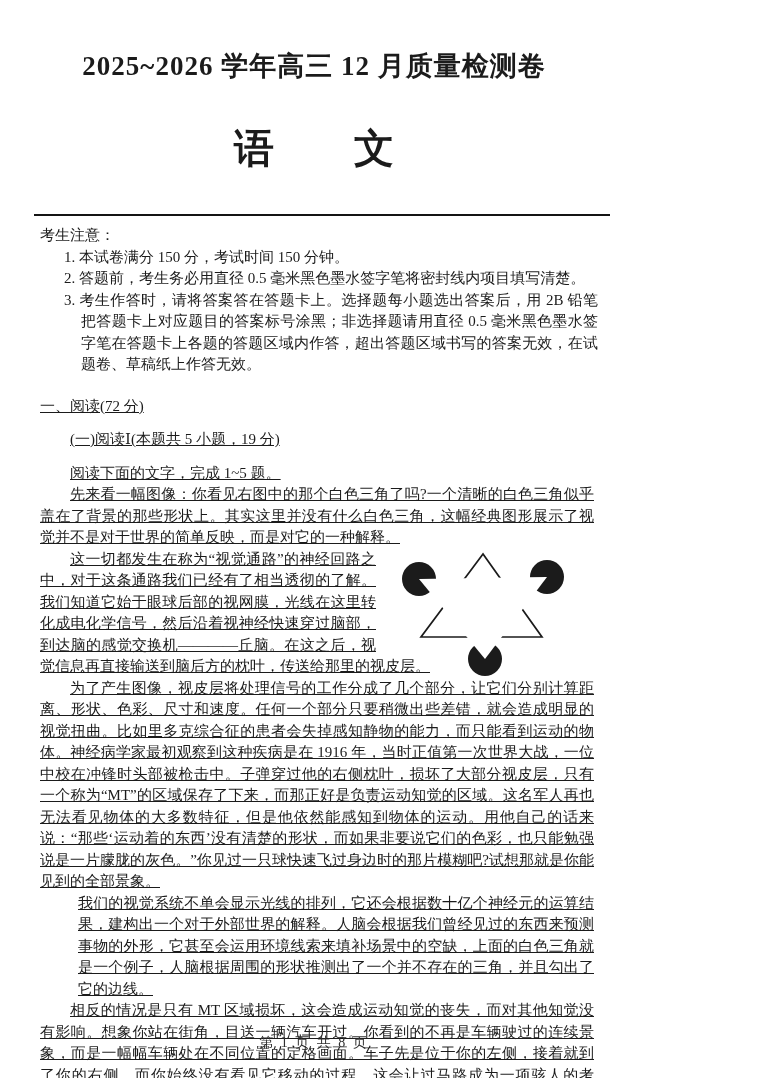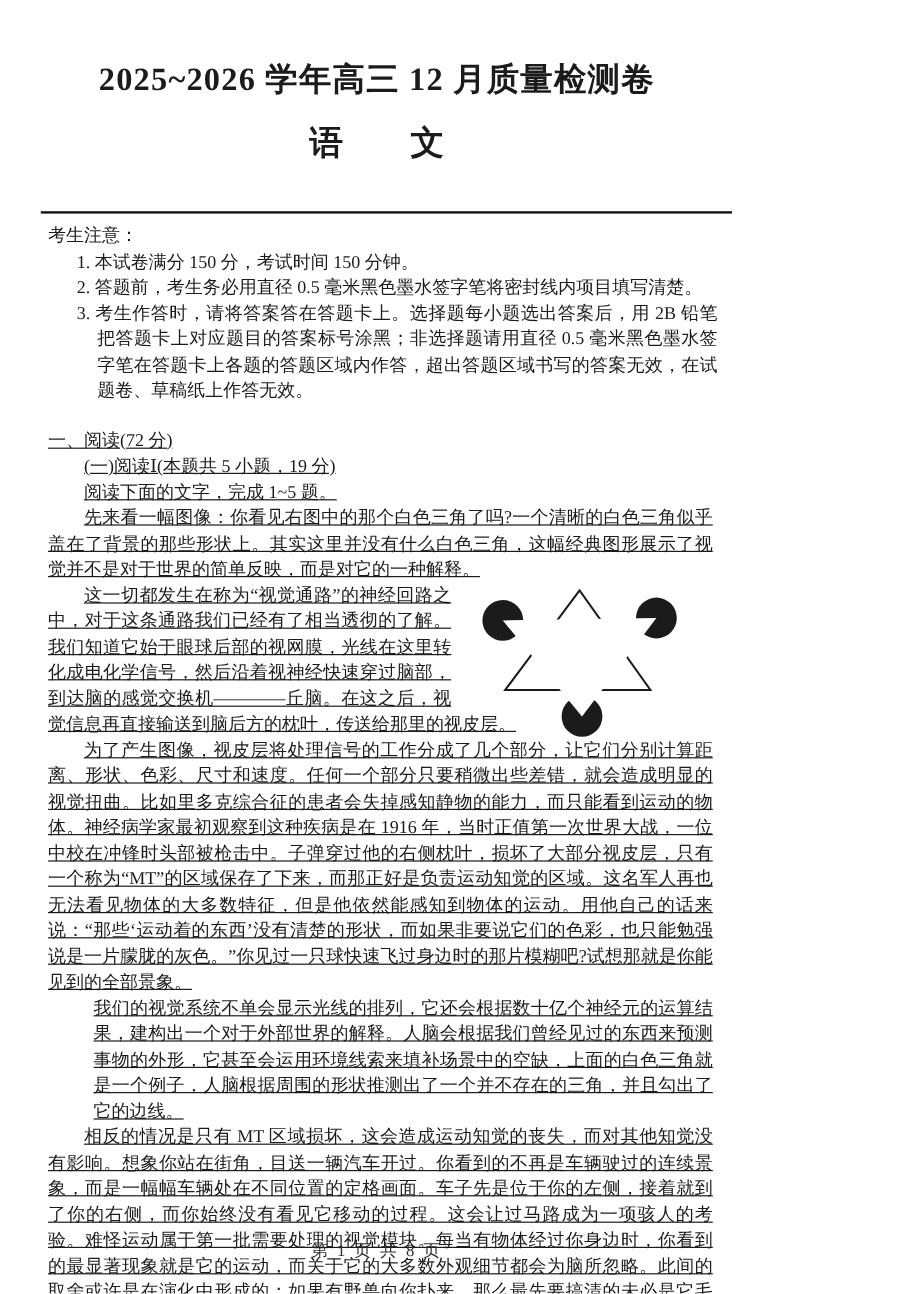--- a/index.html
+++ b/index.html
@@ -14,23 +14,23 @@
   .page { width: 628px; height: 1078px; position: relative; }
 
   .exam-title {
     padding-top: 48px;
     text-align: center;
     font-size: 27px;
     font-weight: 700;
     letter-spacing: 1px;
   }
   .subject-title {
-    margin-top: 16px;
+    margin-top: 37px;
     text-align: center;
-    font-size: 28px;
+    font-size: 40px;
     font-weight: 700;
   }
   .header-divider {
     margin: 38px 18px 0 34px;
     border: 0;
     border-top: 2px solid #141414;
     height: 0;
   }
 
   .notice {
@@ -48,21 +48,21 @@
   }
 
   .main {
     margin: 20px 34px 0 40px;
     font-size: 15px;
     line-height: 21.5px;
     text-align: justify;
     text-decoration: underline;
   }
   .section-heading { }
-  .section-subheading, .section-instruction { text-indent: 2em; }
+  .section-subheading, .section-instruction { text-indent: 2em; margin-top: 12px; }
 
   .para { margin: 0; text-indent: 2em; }
   .para-block-indent { margin: 0 0 0 38px; text-indent: 0; }
 
   .figure-float {
     float: right;
     width: 206px;
     height: 94px;
     margin: 0 0 0 12px;
   }

